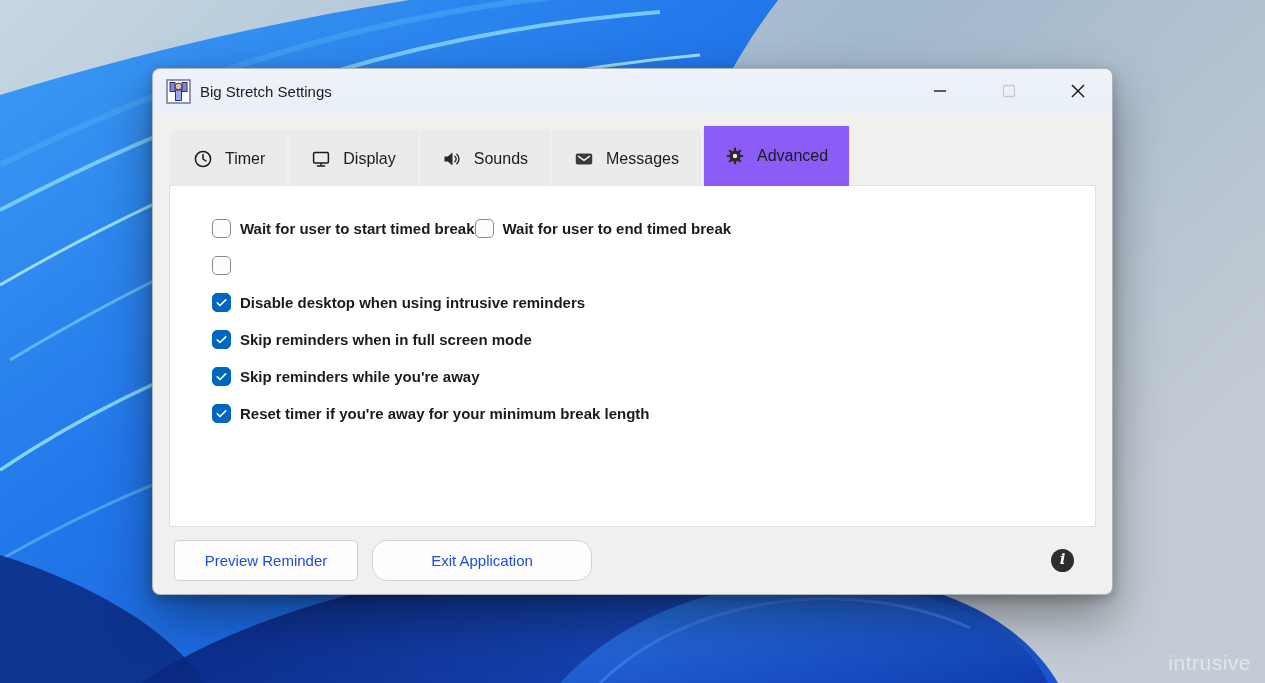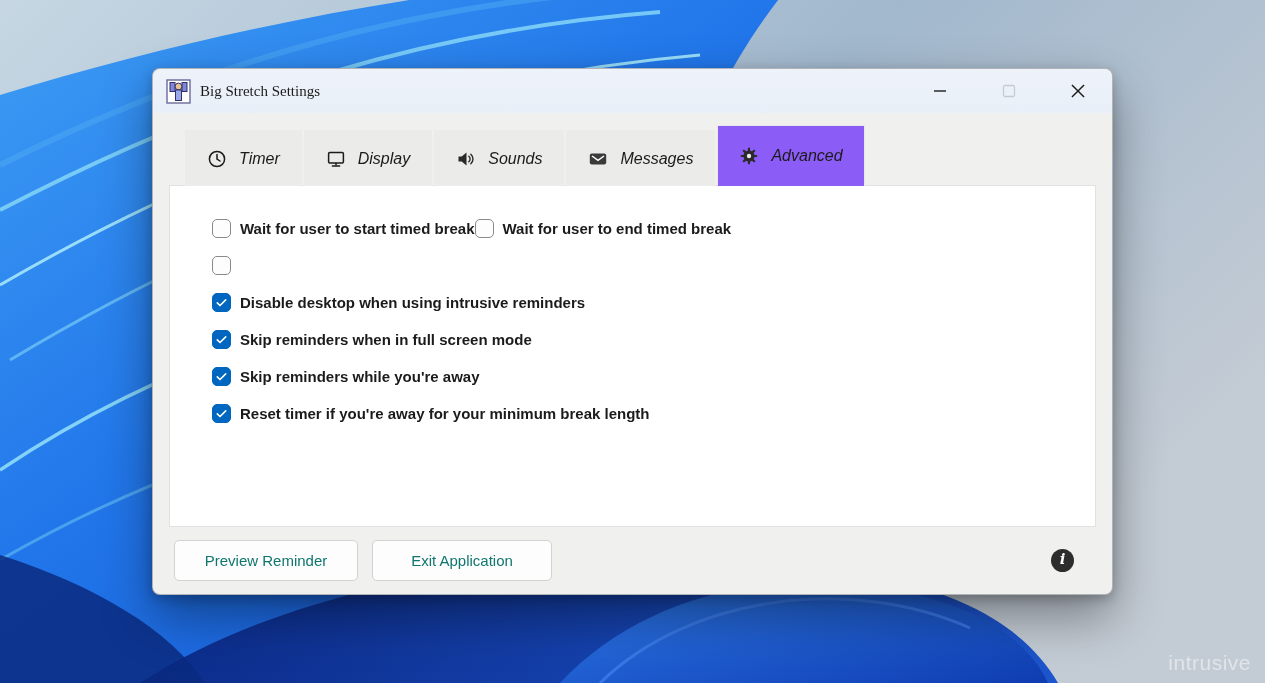--- a/index.html
+++ b/index.html
@@ -18,33 +18,33 @@
   .win{
     position:absolute;left:152px;top:68px;width:961px;height:527px;
     background:#f0f0ef;border-radius:8px;
     border:1px solid rgba(70,80,92,.38);
     box-shadow:0 22px 50px rgba(0,0,0,.38),0 4px 12px rgba(0,0,0,.22);
     box-sizing:border-box;
   }
   .titlebar{
     height:44px;display:flex;align-items:center;
     background:linear-gradient(180deg,#eef3fa,#e9eff8);
-    border-radius:8px 8px 0 0;padding-left:13px;box-sizing:border-box;font-family:Liberation Serif, serif;
+    border-radius:8px 8px 0 0;padding-left:13px;box-sizing:border-box;
   }
   .appicon{width:25px;height:25px;margin-right:9px;flex:0 0 auto;}
   .title{font-size:15px;color:#1b1b1b;}
   .controls{margin-left:auto;display:flex;align-items:stretch;height:100%;padding-right:11px;}
   .ctrl{
     width:47px;display:flex;align-items:center;justify-content:center;
     margin-left:22px;cursor:default;
   }
   
   .tabstrip{
     display:flex;align-items:flex-end;height:61px;margin-top:12px;
-    padding-left:32px;position:relative;z-index:2;margin-bottom:-1px;font-style:italic;
+    padding-left:18px;position:relative;z-index:2;margin-bottom:-1px;
   }
   .tab{
     height:56px;display:flex;align-items:center;gap:12px;
     padding:0 21px;background:#ebebea;font-size:16px;color:#1b1b1b;
     border:1px solid transparent;border-bottom:none;margin-right:2px;
     box-sizing:border-box;cursor:default;white-space:nowrap;
   }
   .tab.active{
     height:61px;background:#8b5cf6;border-color:#e8e8e8;
   }
@@ -65,24 +65,24 @@
     display:flex;align-items:center;justify-content:center;flex:0 0 auto;
   }
   .cb svg{display:none;}
   .cb.checked{background:#0067c0;border-color:#0067c0;}
   .cb.checked svg{display:block;}
   .cblabel{font-size:15px;color:#1b1b1b;}
   
   .btn{
     position:absolute;height:41px;box-sizing:border-box;
     background:#fdfdfd;border:1px solid #d2d2d2;border-radius:5px;
-    font-size:15px;color:#0f766e;font-family:inherit;cursor:default;
+    font-size:15px;color:#1d4ed8;font-family:inherit;cursor:default;
   }
   .btn-preview{left:21px;top:471px;width:184px;}
-  .btn-exit{left:219px;top:471px;width:180px;}
+  .btn-exit{left:219px;top:471px;width:220px;border-radius:15px;}
   .infobtn{
     position:absolute;left:898px;top:480px;width:23px;height:23px;
     border-radius:50%;background:#2d2d2d;border:none;cursor:default;
     display:flex;align-items:center;justify-content:center;
   }
   .infobtn span{
     color:#ffffff;font-family:"DejaVu Serif","Liberation Serif",serif;
     font-style:italic;font-weight:bold;font-size:15px;line-height:1;
     transform:translateY(-1px);
   }

